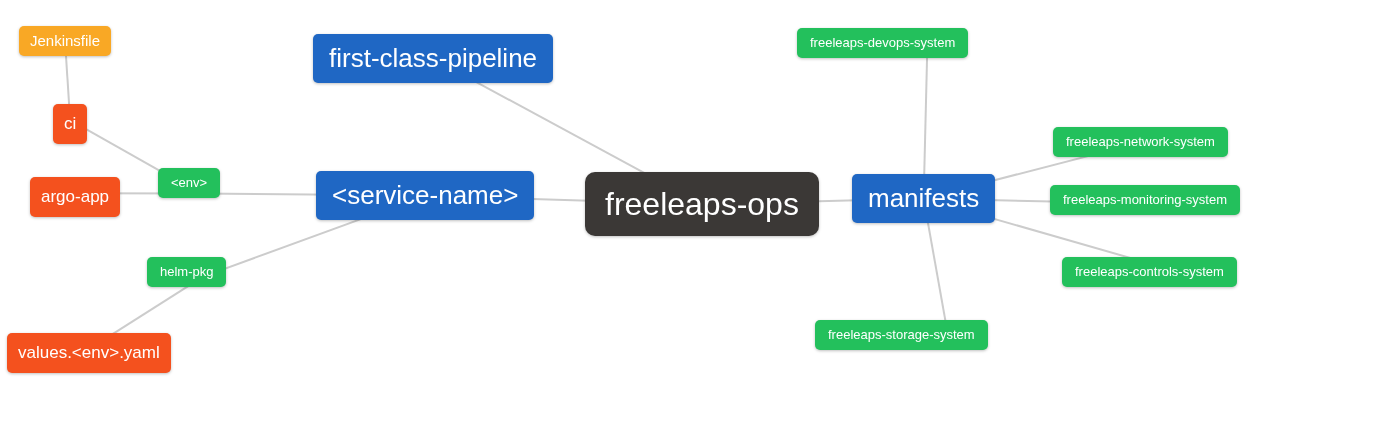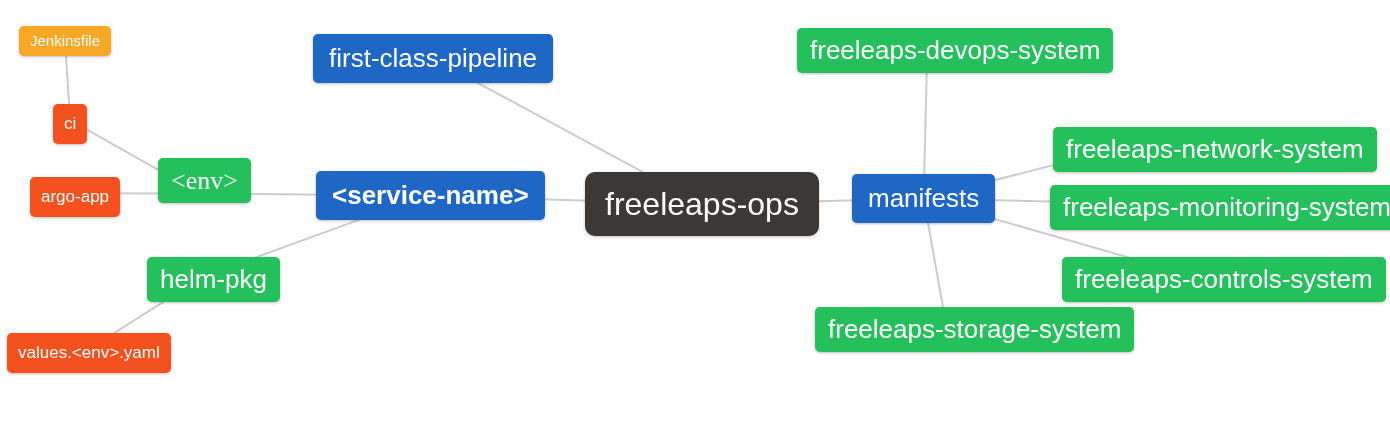--- a/index.html
+++ b/index.html
@@ -12,40 +12,40 @@
     position:relative; width:1390px; height:392px; overflow:hidden; background:var(--bg);
   }
   .edges{position:absolute; left:0; top:0; width:1390px; height:421px; z-index:1;}
   .node{
     position:absolute; z-index:2; color:#ffffff; white-space:nowrap;
     border-radius:5px; box-shadow:0 1px 3px rgba(0,0,0,0.25);
     display:inline-block; cursor:pointer; line-height:1.2;
   }
   .tier-root{background:var(--dark);  font-size:32px; padding:13px 20px; border-radius:10px;}
   .tier-blue{background:var(--blue);  font-size:26px; padding:9px 16px;}
-  .tier-green{background:var(--green);font-size:26px; padding:7px 13px;}
+  .tier-green{background:var(--green);font-size:13px; padding:7px 13px;}
   .tier-red{background:var(--red);    font-size:17px; padding:10px 11px;}
   .tier-amber{background:var(--amber);font-size:15px; padding:6px 11px;}
 
   
   #n-jenkinsfile{left:19px;  top:26px;}
   #n-ci{left:53px;  top:104px;}
   #n-argo-app{left:30px;  top:177px;}
-  #n-env{left:158px; top:158px;font-family:Liberation Serif, serif;}
+  #n-env{left:158px; top:168px;}
   #n-helm-pkg{left:147px; top:257px;}
   #n-values-env-yaml{left:7px; top:333px;}
   #n-first-class-pipeline{left:313px; top:34px;}
-  #n-service-name{left:316px; top:171px;font-weight:bold;}
+  #n-service-name{left:316px; top:171px;}
   #n-freeleaps-ops{left:585px; top:172px;}
   #n-manifests{left:852px; top:174px;}
   #n-devops{left:797px; top:28px;}
   #n-network{left:1053px; top:111px;margin-top:16px;}
   #n-monitoring{left:1050px; top:185px;}
   #n-controls{left:1062px; top:257px;}
-  #n-storage{left:815px; top:307px;}
+  #n-storage{left:815px; top:320px;}
 </style>
 </head>
 <body>
 
 <div class="canvas">
   <svg class="edges" width="1390" height="421" xmlns="http://www.w3.org/2000/svg">
       <line x1="65.0234375" y1="41" x2="70.140625" y2="120.1953125" stroke="#cccccc" stroke-width="2"></line>
       <line x1="70.140625" y1="120.1953125" x2="200.1953125" y2="193.59375" stroke="#cccccc" stroke-width="2"></line>
       <line x1="75.03125" y1="193.1953125" x2="200.1953125" y2="193.59375" stroke="#cccccc" stroke-width="2"></line>
       <line x1="200.1953125" y1="193.59375" x2="425.2109375" y2="195.59375" stroke="#cccccc" stroke-width="2"></line>

